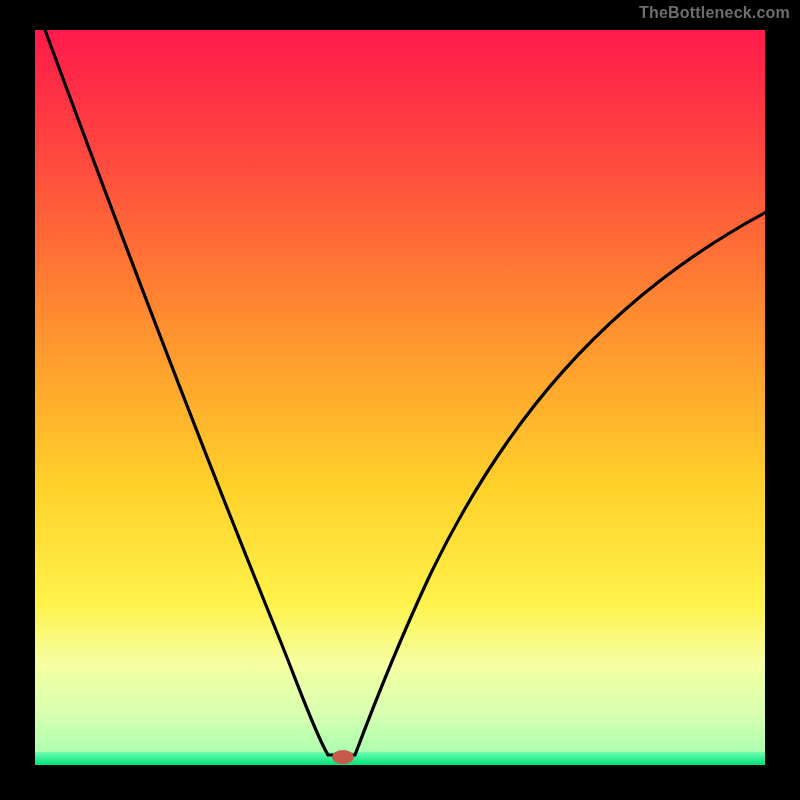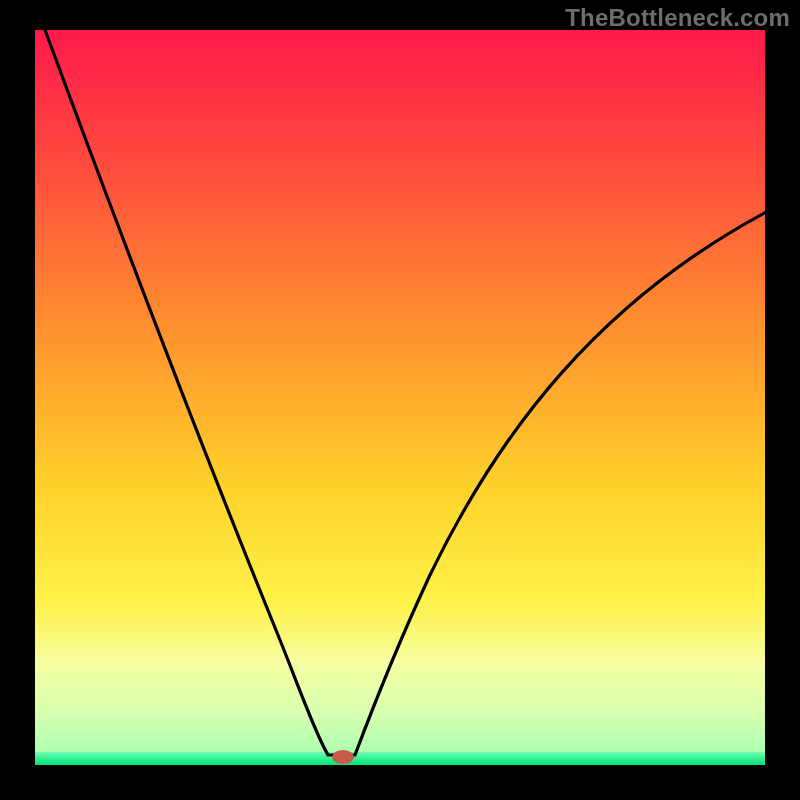--- a/index.html
+++ b/index.html
@@ -14,21 +14,21 @@
     position: relative;
     width: 800px;
     height: 800px;
     background: #000;
   }
   .watermark {
     position: absolute;
     top: 4px;
     right: 10px;
     font-family: Arial, Helvetica, sans-serif;
-    font-size: 24px;
+    font-size: 16px;
     font-weight: 600;
     color: #6d6d6d;
     letter-spacing: 0.2px;
     user-select: none;
   }
   svg {
     position: absolute;
     left: 0;
     top: 0;
   }

